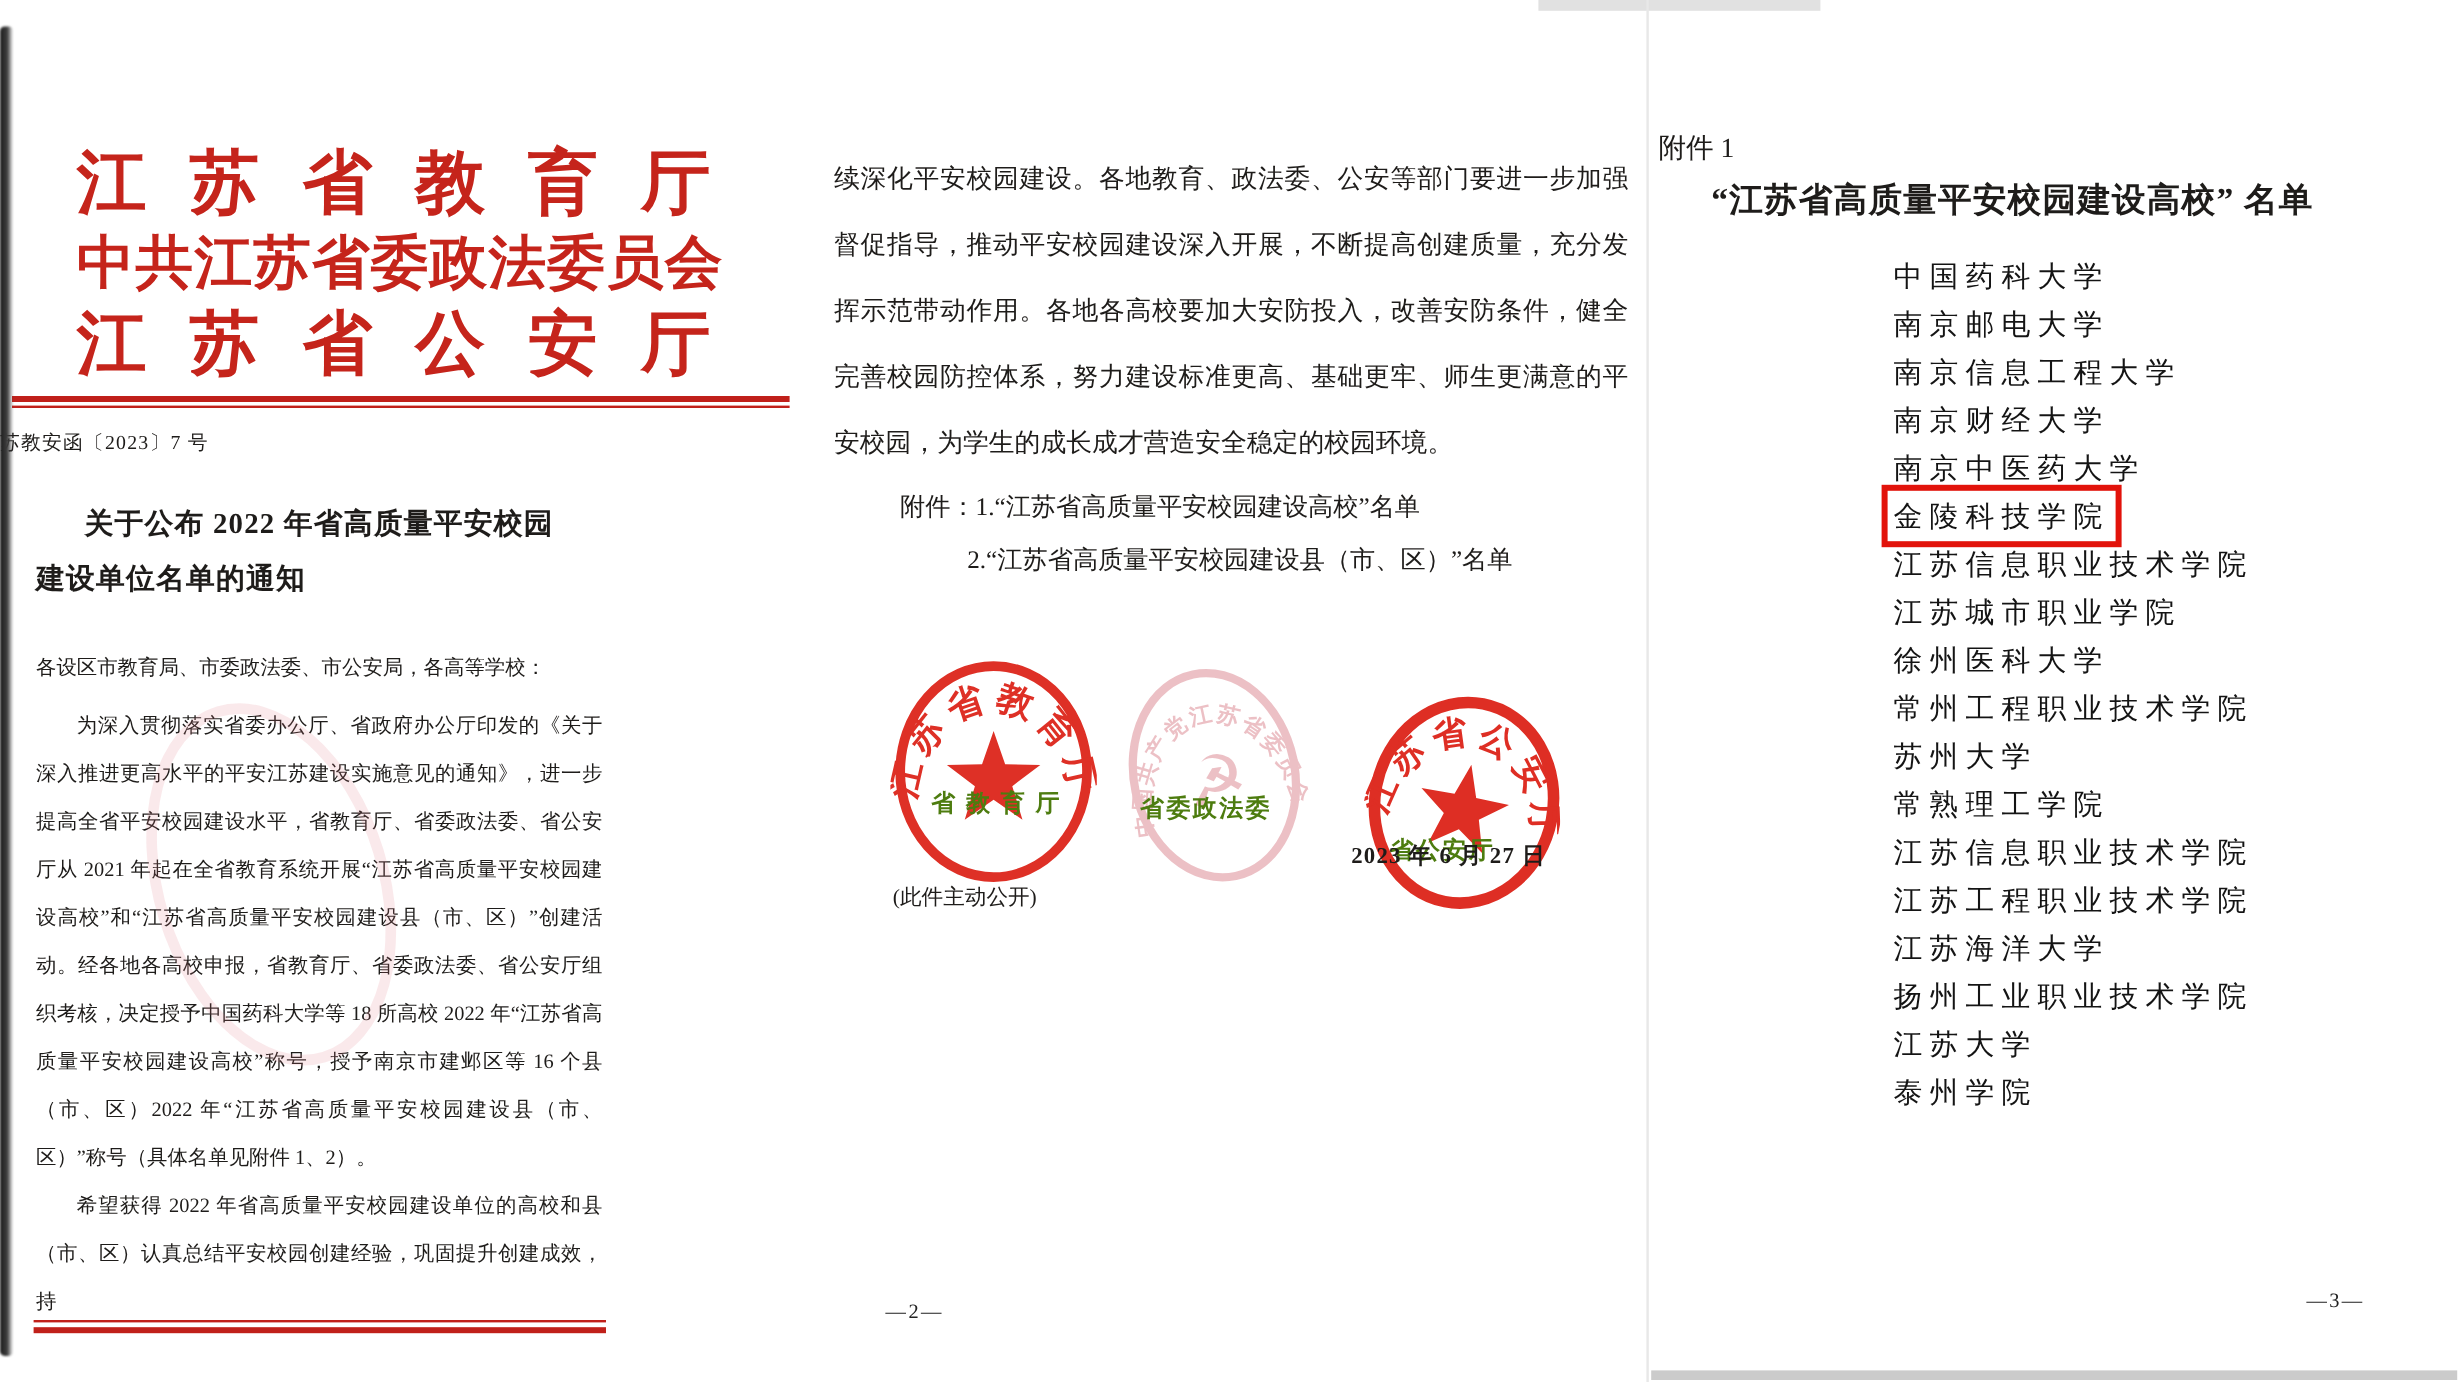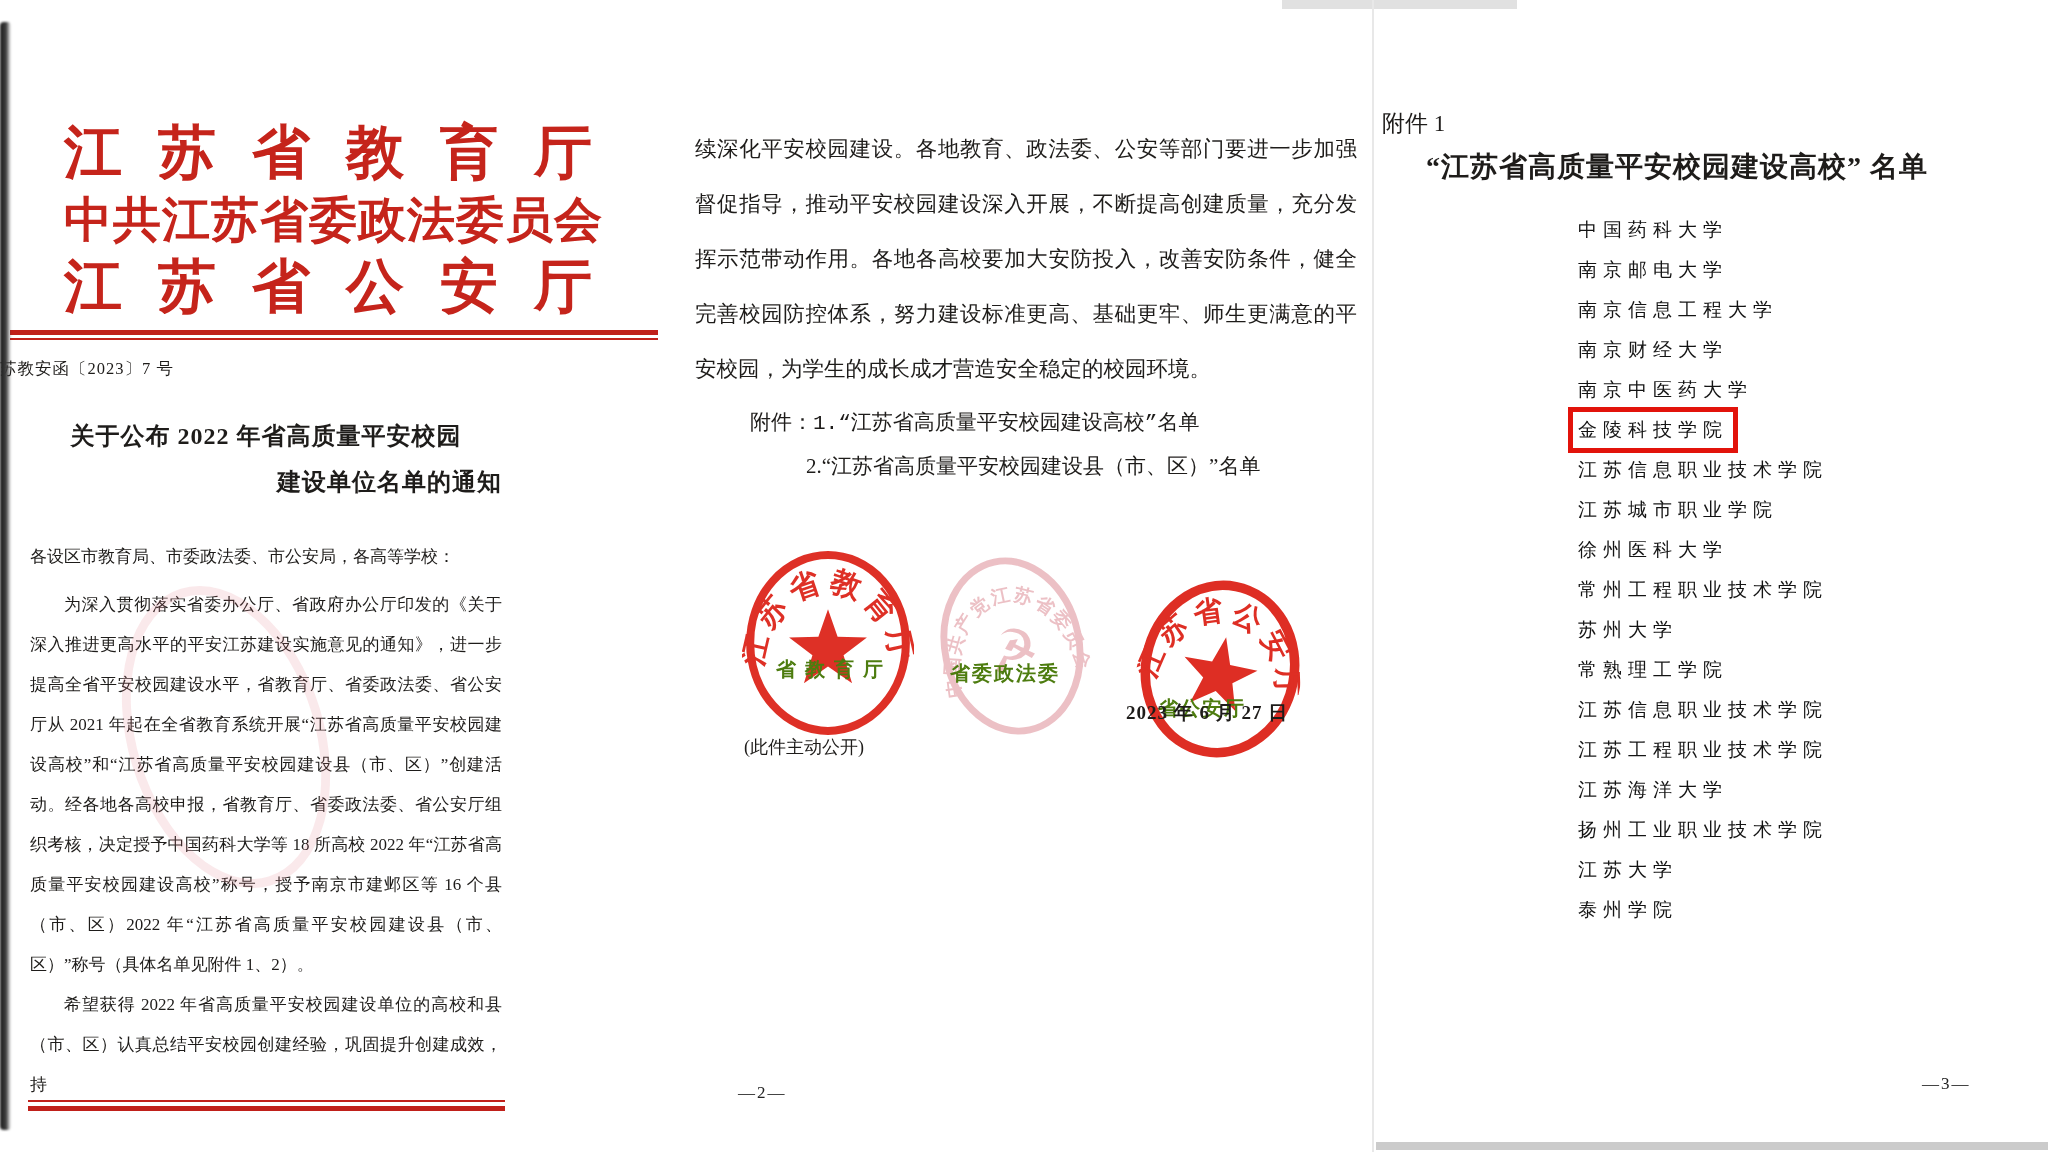--- a/index.html
+++ b/index.html
@@ -16,56 +16,56 @@
   
   .hdr{position:absolute;color:#c5241b;font-weight:700;white-space:nowrap;line-height:1;}
   .hdr1{left:64px;top:124px;font-size:58px;letter-spacing:36px;}
   .hdr2{left:64px;top:196px;font-size:48px;letter-spacing:1px;}
   .hdr3{left:64px;top:258px;font-size:58px;letter-spacing:36px;}
   .rule-top{left:10px;top:330px;width:648px;}
   .rule-top .r1{height:5px;background:#c0201a;}
   .rule-top .r2{height:2px;background:#c0201a;margin-top:3px;}
   .doc-number{left:0;top:358px;width:497px;font-size:16.5px;letter-spacing:1px;}
   .t1{left:30px;top:420px;width:472px;text-align:center;font-size:24px;font-weight:700;letter-spacing:1px;}
-  .t2{left:30px;top:466px;width:472px;text-align:right;font-size:24px;font-weight:700;letter-spacing:1px;font-family:Liberation Mono, monospace;}
+  .t2{left:30px;top:466px;width:472px;text-align:left;font-size:24px;font-weight:700;letter-spacing:1px;font-family:Liberation Mono, monospace;}
   .salutation{left:30px;top:545px;width:480px;font-size:17px;white-space:nowrap;}
   .para{text-align:justify;}
   .para1{left:30px;top:585px;width:472px;font-size:17px;line-height:40px;text-indent:34px;}
   .para2{left:30px;top:985px;width:472px;font-size:17px;line-height:40px;text-indent:34px;}
   .rule-bottom{left:28px;top:1100px;width:477px;}
   .rule-bottom .r2{height:2px;background:#c0201a;}
   .rule-bottom .r1{height:5px;background:#c0201a;margin-top:4px;}
   .ghost-stamp{left:128px;top:582px;width:178px;height:292px;border:9px solid rgba(222,120,130,.16);
     border-radius:50%;transform:rotate(-17deg);}
 
   
   .p2-para{left:5px;top:122px;width:662px;font-size:21.5px;line-height:55px;text-align:justify;}
   .att-line{font-size:21px;white-space:nowrap;}
-  .att-line1{left:60px;top:408px;font-family:Liberation Mono, monospace;}
+  .att-line1{left:60px;top:408px;}
   .att-line2{left:116px;top:452px;}
   .seal-wrap{position:absolute;}
   .seal1-wrap{left:52px;top:549px;width:172px;height:188px;opacity:.92;}
   .seal2-wrap{left:248px;top:554px;width:148px;height:184px;transform:rotate(-12deg);opacity:.55;}
   .seal3-wrap{left:448px;top:571px;width:164px;height:196px;transform:rotate(11deg);opacity:.93;}
   .seal-wrap svg{width:100%;height:100%;display:block;}
   .signer{position:absolute;font-size:20px;font-weight:600;color:#4d7c0f;white-space:nowrap;}
   .signer1{left:86px;top:656px;letter-spacing:9px;}
   .signer2{left:260px;top:660px;letter-spacing:2px;}
   .signer3{left:468px;top:695px;letter-spacing:2px;}
   .date{left:436px;top:700px;font-size:19px;letter-spacing:1px;font-weight:600;white-space:nowrap;}
   .disclosure{left:54px;top:735px;font-size:18px;white-space:nowrap;}
   .pagenum{font-size:17px;letter-spacing:2px;color:#222;}
   .p2-pagenum{left:48px;top:1083px;}
 
   
   .att-tag{left:6px;top:108px;font-size:23px;white-space:nowrap;}
   .p3-title{left:50px;top:148px;font-size:28px;font-weight:700;letter-spacing:1px;white-space:nowrap;}
   .uni-list{position:absolute;left:202px;top:210px;}
   .uni-row{height:40px;display:flex;align-items:center;}
-  .uni-name{font-size:19px;letter-spacing:6px;color:#141414;white-space:nowrap;}
+  .uni-name{font-size:24px;letter-spacing:6px;color:#141414;white-space:nowrap;}
   .uni-name.highlighted{outline:5px solid #e2130b;outline-offset:5px;}
   .p3-pagenum{left:546px;top:1074px;}
   .p3-bottom-strip{left:0;top:1142px;width:672px;height:8px;background:#cbcbcb;filter:blur(.5px);}
 
   
   .left-shadow{left:0;top:22px;width:11px;height:1108px;
     background:linear-gradient(to right,#1c1c1c 0%,#3f3f3f 55%,rgba(120,120,120,0) 100%);
     filter:blur(1px);border-radius:4px;}
   .right-top-strip{left:1282px;top:0;width:235px;height:9px;background:#d9d9d9;opacity:.8;}
   .page-seam{left:1372px;top:0;width:2px;height:1152px;background:#e8e8e8;}

